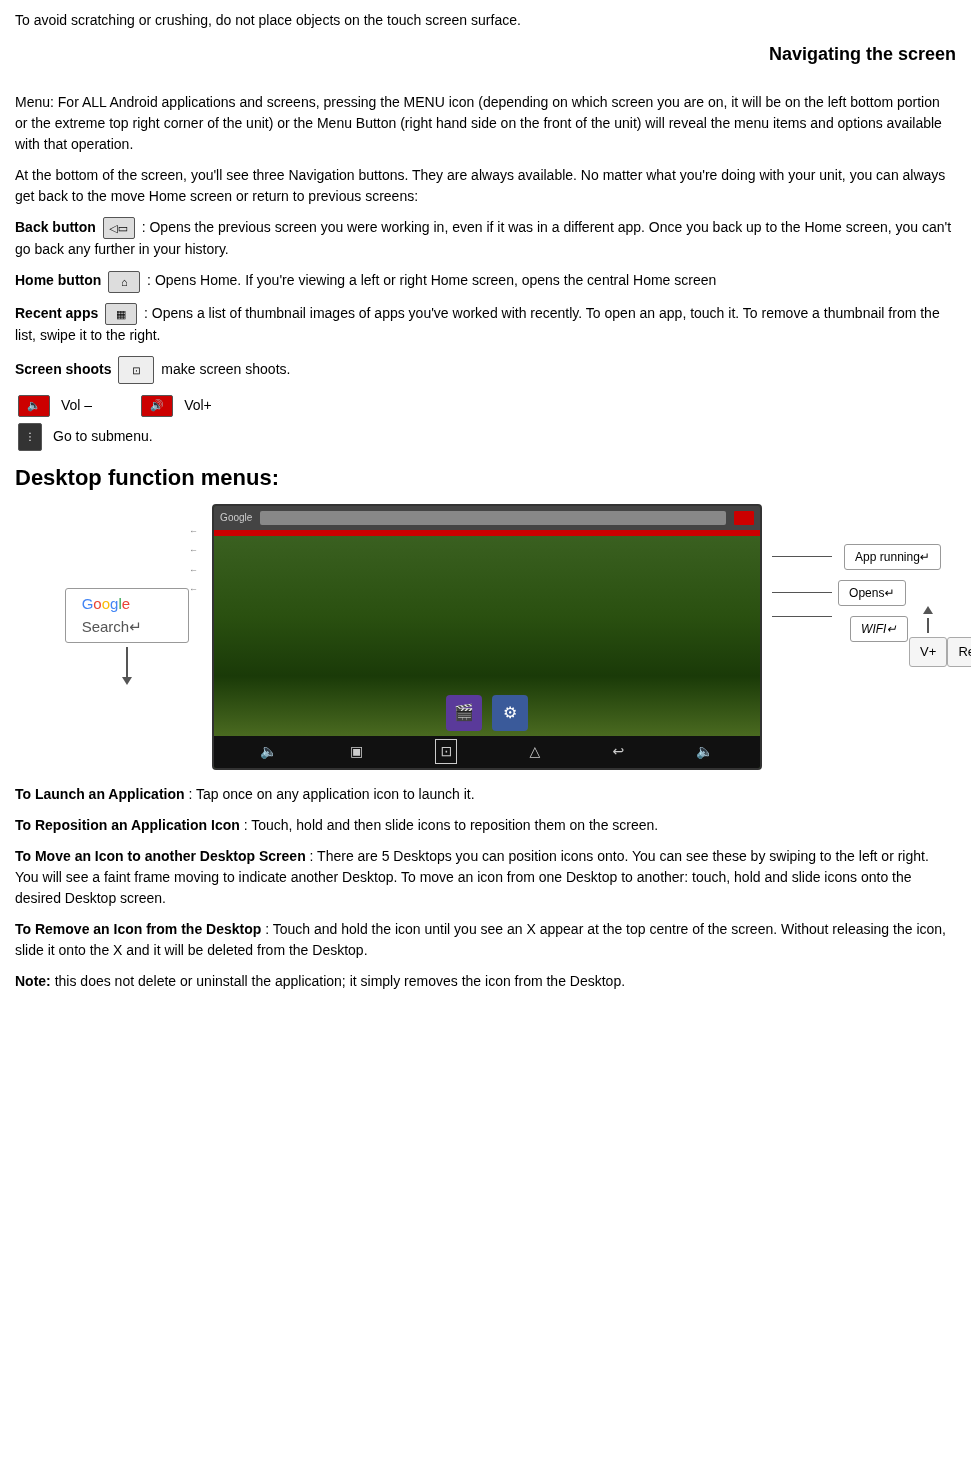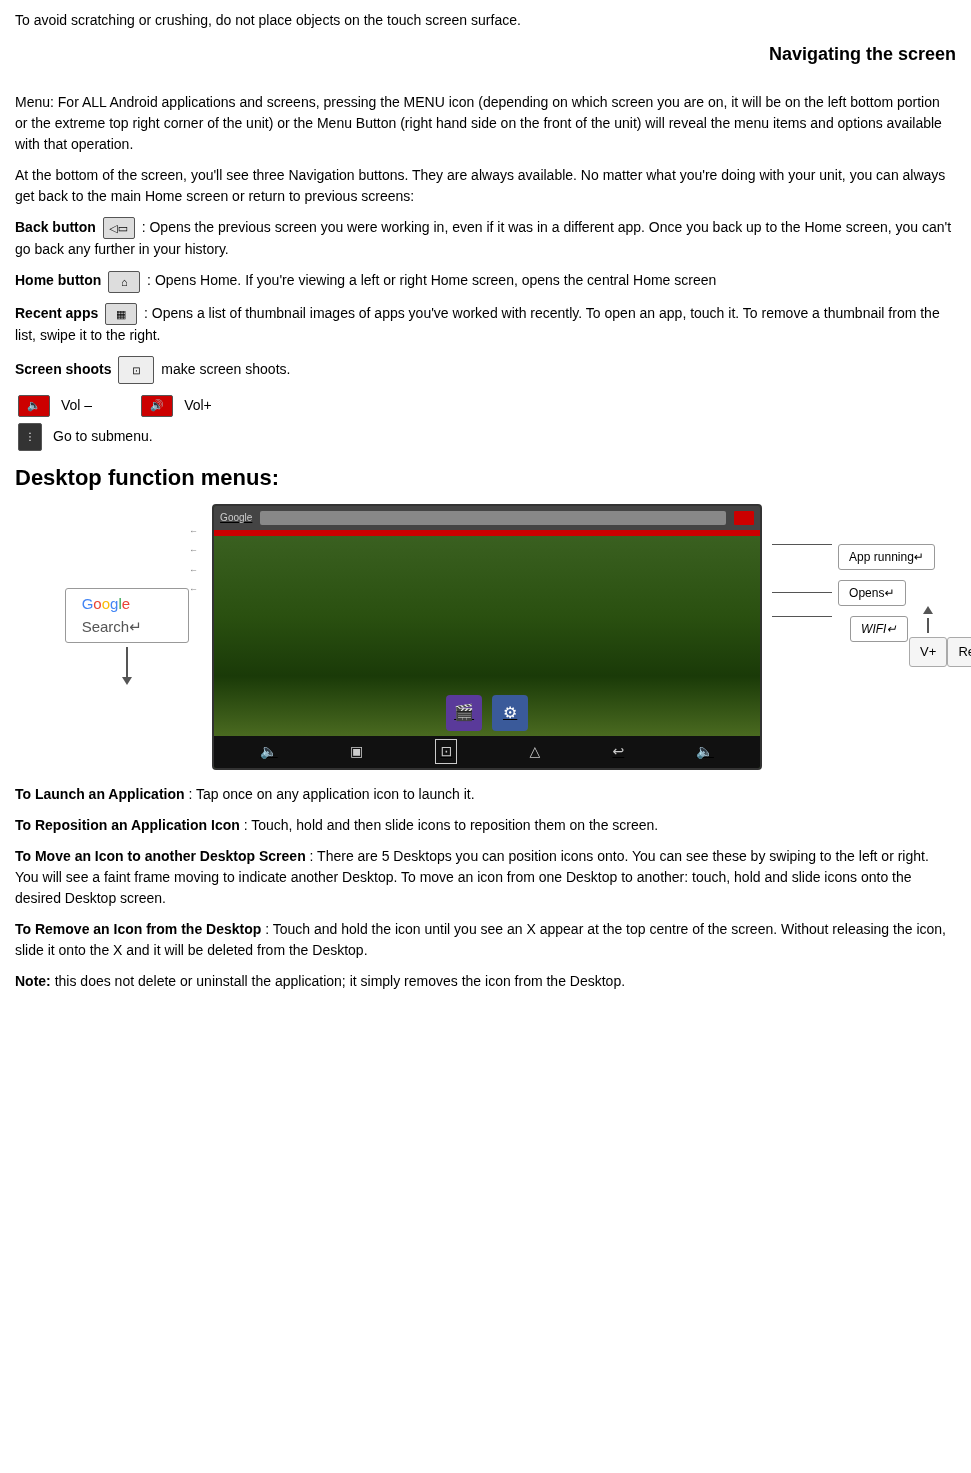--- a/index.html
+++ b/index.html
@@ -107,21 +107,20 @@
       margin: 0 auto;
     }
 
     .screen-mockup {
       width: 550px;
       border: 2px solid #333;
       border-radius: 4px;
       overflow: hidden;
       background: #2a4a1a;
       position: relative;
-      text-decoration: underline;
     }
     .screen-topbar {
       background: #444;
       height: 24px;
       display: flex;
       align-items: center;
       padding: 0 6px;
       gap: 4px;
     }
     .screen-topbar-text {
@@ -238,21 +237,21 @@
   </style>
 </head>
 <body>
 
 <p>To avoid scratching or crushing, do not place objects on the touch screen surface.</p>
 
 <p class="section-heading">Navigating the screen</p>
 
 <p>Menu: For ALL Android applications and screens, pressing the MENU icon (depending on which screen you are on, it will be on the left bottom portion or the extreme top right corner of the unit) or the Menu Button (right hand side on the front of the unit) will reveal the menu items and options available with that operation.</p>
 
-<p>At the bottom of the screen, you'll see three Navigation buttons. They are always available. No matter what you're doing with your unit, you can always get back to the main Home screen or return to previous screens:</p>
+<p>At the bottom of the screen, you'll see three Navigation buttons. They are always available. No matter what you're doing with your unit, you can always get back to the move Home screen or return to previous screens:</p>
 
 <p>
   <span class="bold">Back button</span>
   <span class="inline-icon">
     <span class="icon-box">◁▭</span>
   </span>
   <span>: Opens the previous screen you were working in, even if it was in a different app. Once you back up to the Home screen, you can't go back any further in your history.</span>
 </p>
 
 <p>
@@ -345,21 +344,21 @@
           <span class="navbar-btn">▣</span>
           <span class="navbar-btn-center">⊡</span>
           <span class="navbar-btn">△</span>
           <span class="navbar-btn">↩</span>
           <span class="navbar-btn">🔈</span>
         </div>
       </div>
     </div>
 
     <div class="callout-labels">
-      <div style="display:flex;gap:6px;">
+      <div style="display:flex;align-items:center;gap:12px;">
         <div style="width:60px;height:1px;background:#555;"></div>
         <div class="callout-box">
           <span>App running↵</span>
         </div>
       </div>
       <div style="display:flex;align-items:center;gap:6px;">
         <div style="width:60px;height:1px;background:#555;"></div>
         <div class="callout-box">
           <span>Opens↵</span>
         </div>

